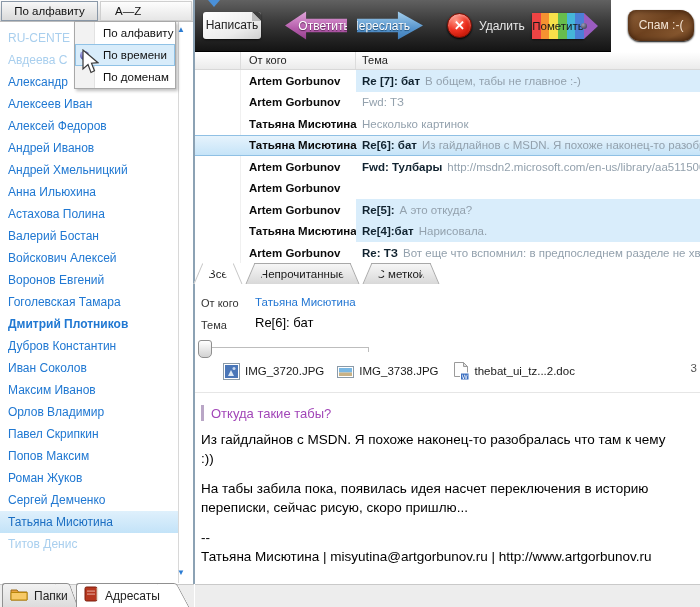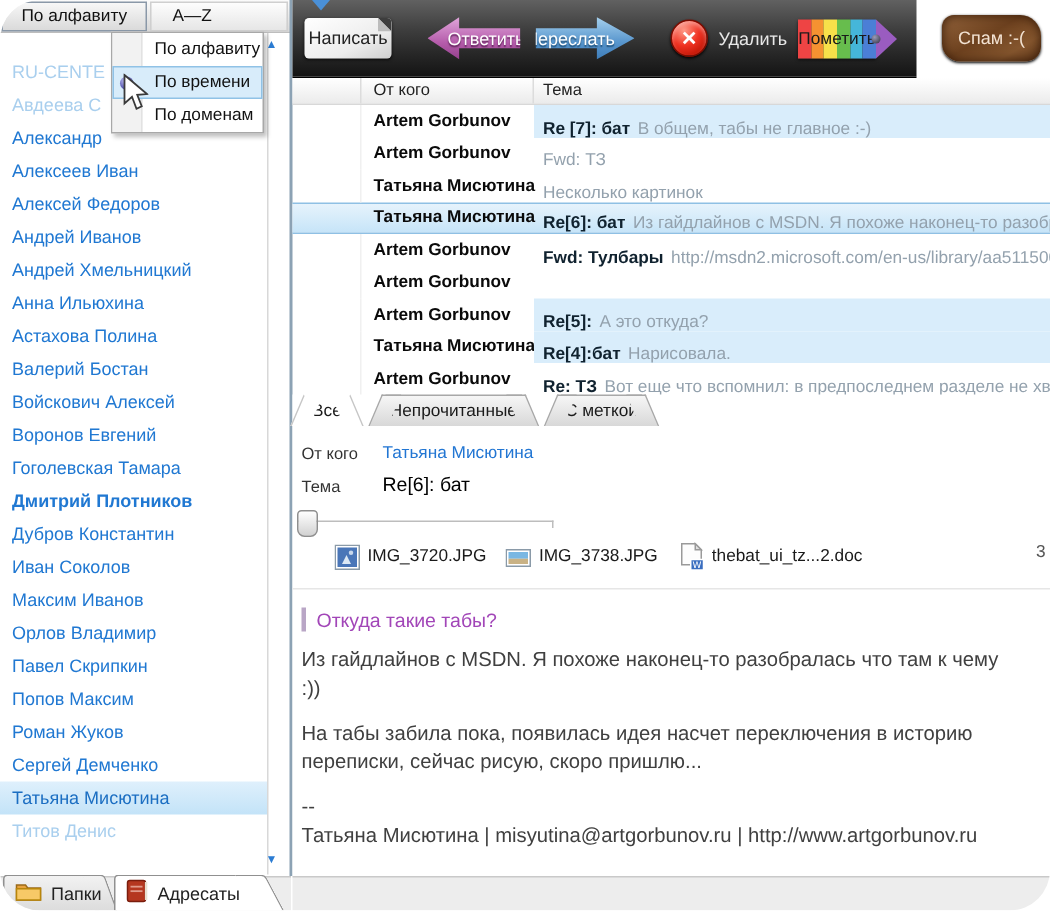--- a/index.html
+++ b/index.html
@@ -1,30 +1,30 @@
 <!DOCTYPE html>
 <html><head>
 <meta charset="utf-8">
 <style>
   html,body{margin:0;padding:0;background:#fff;}
   .app{position:relative;width:700px;height:607px;overflow:hidden;background:#fff;
-       font-family:"Liberation Sans",sans-serif;border-radius:27px;-webkit-font-smoothing:antialiased;}
+       font-family:"Liberation Sans",sans-serif;-webkit-font-smoothing:antialiased;}
   .app *{box-sizing:border-box;}
 
   
   .sidebar{position:absolute;left:0;top:0;width:194px;height:607px;background:#fff;}
   .sb-header{position:absolute;left:0;top:0;width:194px;height:22px;
              background:linear-gradient(#fbfbfb,#d7d7d7);border-bottom:1px solid #bdbdbd;}
   .btn-sort{position:absolute;left:1px;top:1px;width:97px;height:20px;
             background:linear-gradient(#f7f7f7,#dadada);border:1px solid #8a98a8;
             font-size:11.5px;color:#111;text-align:center;line-height:18px;}
   .btn-order{position:absolute;left:100px;top:1px;width:92px;height:20px;
              background:linear-gradient(#fdfdfd,#e6e6e6);border:1px solid #cfcfcf;
              font-size:11.5px;color:#111;padding-left:14px;line-height:18px;}
-  .contact-list{position:absolute;left:0;top:22px;width:178px;height:562px;overflow:hidden;padding-top:15px;}
+  .contact-list{position:absolute;left:0;top:22px;width:178px;height:562px;overflow:hidden;padding-top:5px;}
   .contact{height:22px;line-height:22px;padding-left:8px;font-size:12px;color:#2078d2;white-space:nowrap;overflow:hidden;}
   .contact.faded{color:#a9cfee;}
   .contact.bold{font-weight:700;}
   .contact.selected{background:linear-gradient(#dff0fc,#c3e3f8);color:#1b6ec2;}
   .edge-line{position:absolute;left:178px;top:22px;width:1px;height:561px;background:#d8d8d8;}
   .scroll-arrow{position:absolute;left:177px;width:12px;font-size:8px;color:#2b7cd3;cursor:default;}
   .scroll-up{top:25px;} .scroll-down{top:568px;}
   .pane-divider{position:absolute;left:193px;top:0;width:2px;height:584px;background:#8ca2b4;}
 
   .sb-tabstrip{position:absolute;left:0;top:584px;width:194px;height:23px;background:#ededed;border-top:1px solid #c9c9c9;}
@@ -81,21 +81,21 @@
                background:linear-gradient(#ffffff,#ebebeb);border-bottom:1px solid #d8d8d8;
                font-size:11px;color:#222;}
   .h-flag{width:46px;border-right:1px solid #dcdcdc;}
   .h-from{width:115px;padding-left:8px;line-height:17px;border-right:1px solid #dcdcdc;}
   .h-subj{flex:1;padding-left:6px;line-height:17px;}
   .mail-rows{position:absolute;left:195px;top:70px;width:505px;height:193px;}
   .mrow2{display:flex;height:21.5px;align-items:stretch;font-size:11.5px;}
   .c-flag{width:46px;border-right:1px solid #f0f0f0;}
   .c-from{width:115px;padding-left:8px;font-weight:700;color:#0a0a0a;white-space:nowrap;
           display:flex;align-items:center;}
-  .c-subj{flex:1;padding-left:6px;display:flex;align-items:flex-end;gap:5px;white-space:nowrap;overflow:hidden;}
+  .c-subj{flex:1;padding-left:6px;display:flex;align-items:center;gap:5px;white-space:nowrap;overflow:hidden;}
   .c-subj b{font-weight:700;color:#10222f;}
   .c-subj .prev{color:#93a1ad;}
   .c-subj.sbg{background:#d9edfb;}
   .mrow2.read .c-subj b{font-weight:400;color:#93a1ad;}
   .mrow2.rsel{background:linear-gradient(#e6f3fc,#c6e4f8);
               border-top:1px solid #8fc0e4;border-bottom:1px solid #8fc0e4;}
   .mrow2.rsel .c-flag{border-right-color:transparent;}
 
   
   .ftabs{position:absolute;left:195px;top:263px;width:505px;height:21px;display:flex;gap:8px;padding-left:1px;background:#fff;}
@@ -121,21 +121,21 @@
   .slider-thumb{position:absolute;left:3px;top:56px;width:14px;height:18px;
                 background:linear-gradient(#ffffff,#d2d2d2);border:1px solid #8f8f8f;border-radius:3px 3px 5px 5px;}
   .atts{position:absolute;left:28px;top:76px;height:22px;display:flex;gap:13px;align-items:center;
         font-size:11.5px;color:#1a1a1a;}
   .att{display:flex;align-items:center;gap:5px;}
   .att .aic{display:flex;align-items:center;}
   .att-count{position:absolute;right:3px;top:78px;font-size:11.5px;color:#555;}
   .bodysep{position:absolute;left:0;top:108px;width:505px;height:1px;background:#e6e6e6;}
   .quote{position:absolute;left:6px;top:121px;display:flex;gap:7px;align-items:center;font-size:13px;color:#a246b8;}
   .quote .qbar{width:3px;height:16px;background:#b9a6c6;}
-  .body-text{position:absolute;left:6px;top:146px;width:482px;font-size:13.5px;line-height:19px;color:#404040;}
+  .body-text{position:absolute;left:6px;top:146px;width:482px;font-size:13.5px;line-height:19px;color:#000000;}
   .body-text .para{white-space:pre-line;margin:0 0 11px 0;}
   .footer{position:absolute;left:195px;top:584px;width:505px;height:23px;background:#ededed;border-top:1px solid #c9c9c9;}
 
   
   .menu{position:absolute;left:74px;top:21px;width:102px;background:#fff;border:1px solid #a8a8a8;
         box-shadow:2px 2px 3px rgba(0,0,0,.25);z-index:10;}
   .mrow{position:relative;height:22px;display:flex;align-items:center;}
   .mgut{width:20px;align-self:stretch;background:#f2f2f2;border-right:1px solid #e2e2e2;
         display:flex;align-items:center;justify-content:center;}
   .mlbl{padding-left:8px;font-size:11.5px;color:#111;}

